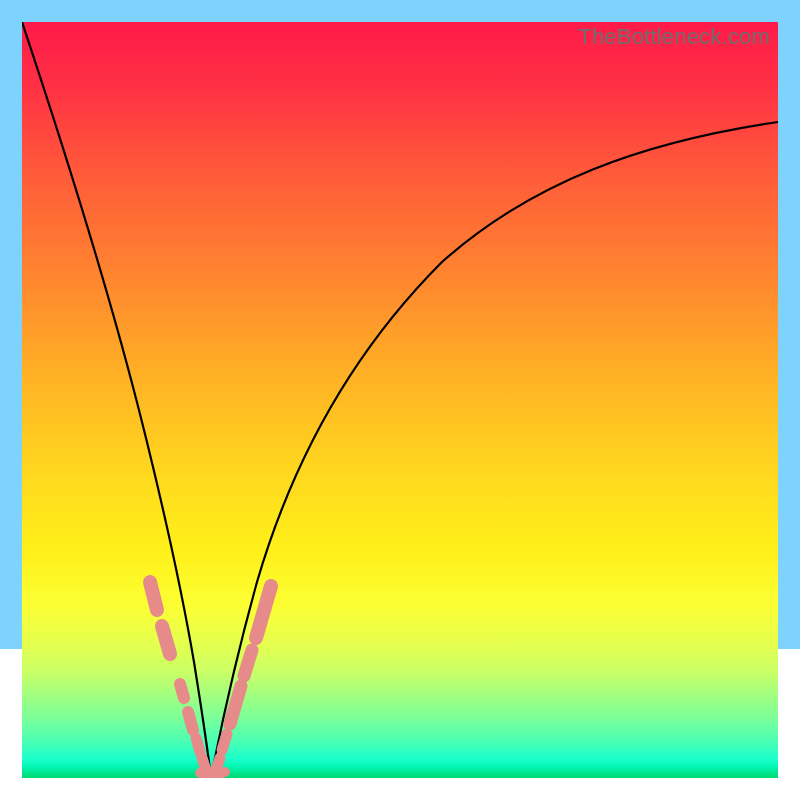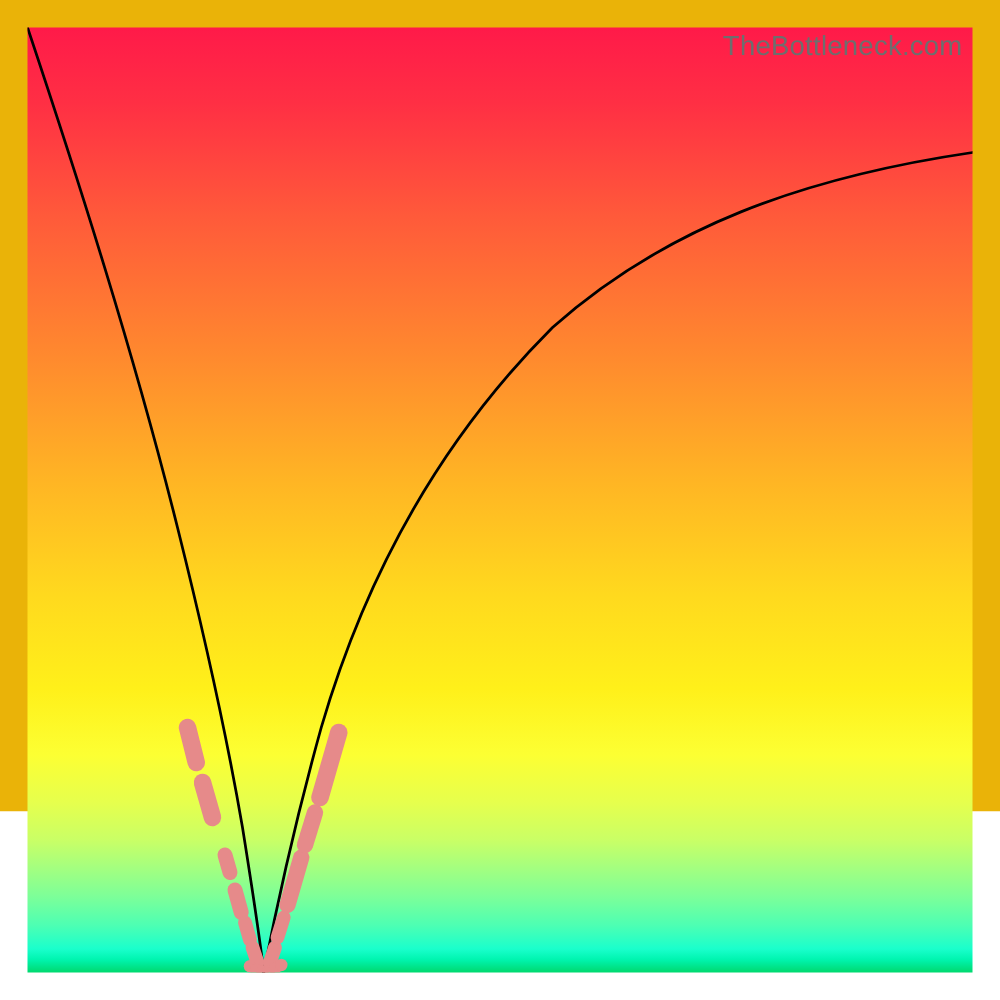--- a/index.html
+++ b/index.html
@@ -6,21 +6,21 @@
     margin: 0;
     padding: 0;
     width: 800px;
     height: 800px;
     overflow: hidden;
     font-family: Arial, Helvetica, sans-serif;
   }
   .outer {
     width: 800px;
     height: 649px;
-    background: #eab308;
+    background: #7dd3fc;
     position: relative;
   }
   .plot-area {
     position: absolute;
     left: 22px;
     top: 22px;
     width: 756px;
     height: 756px;
     
     background: linear-gradient(

